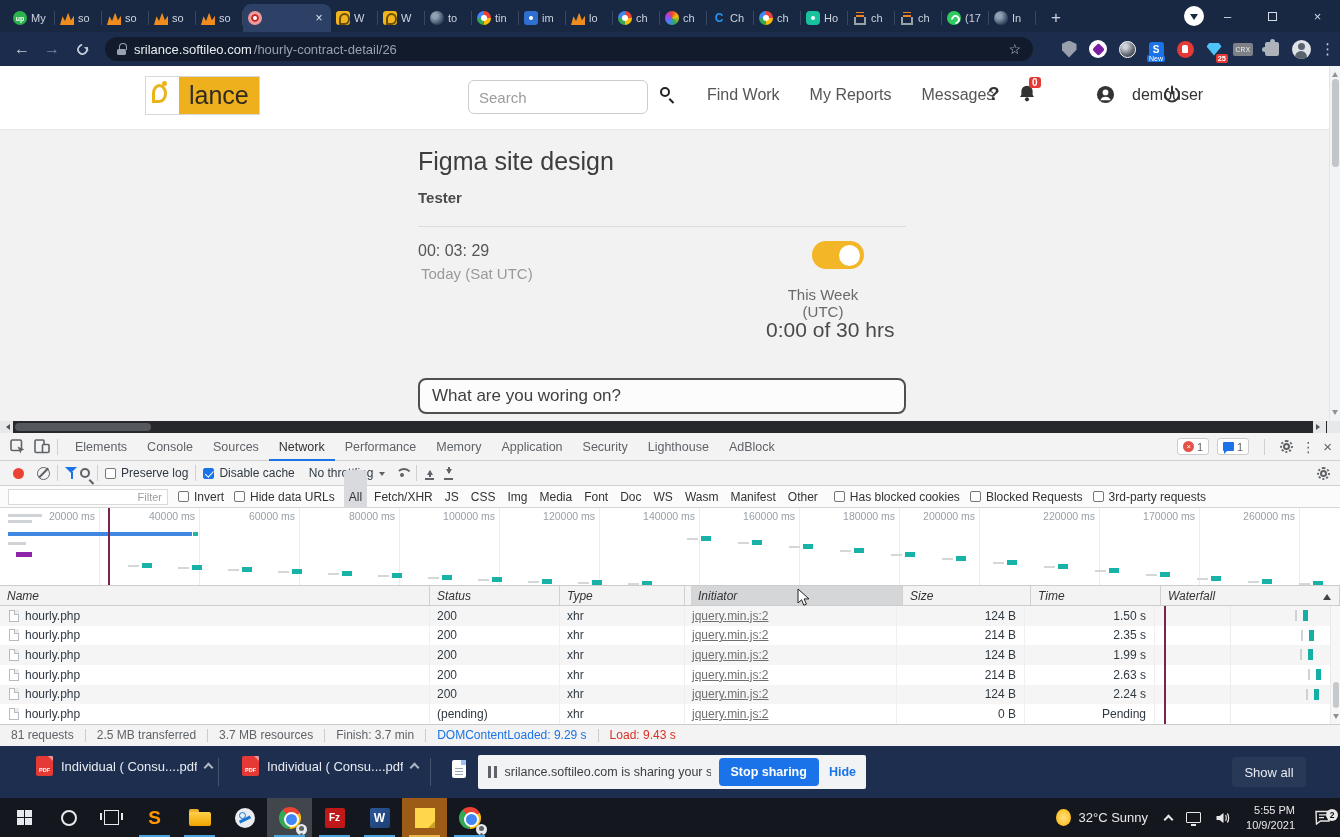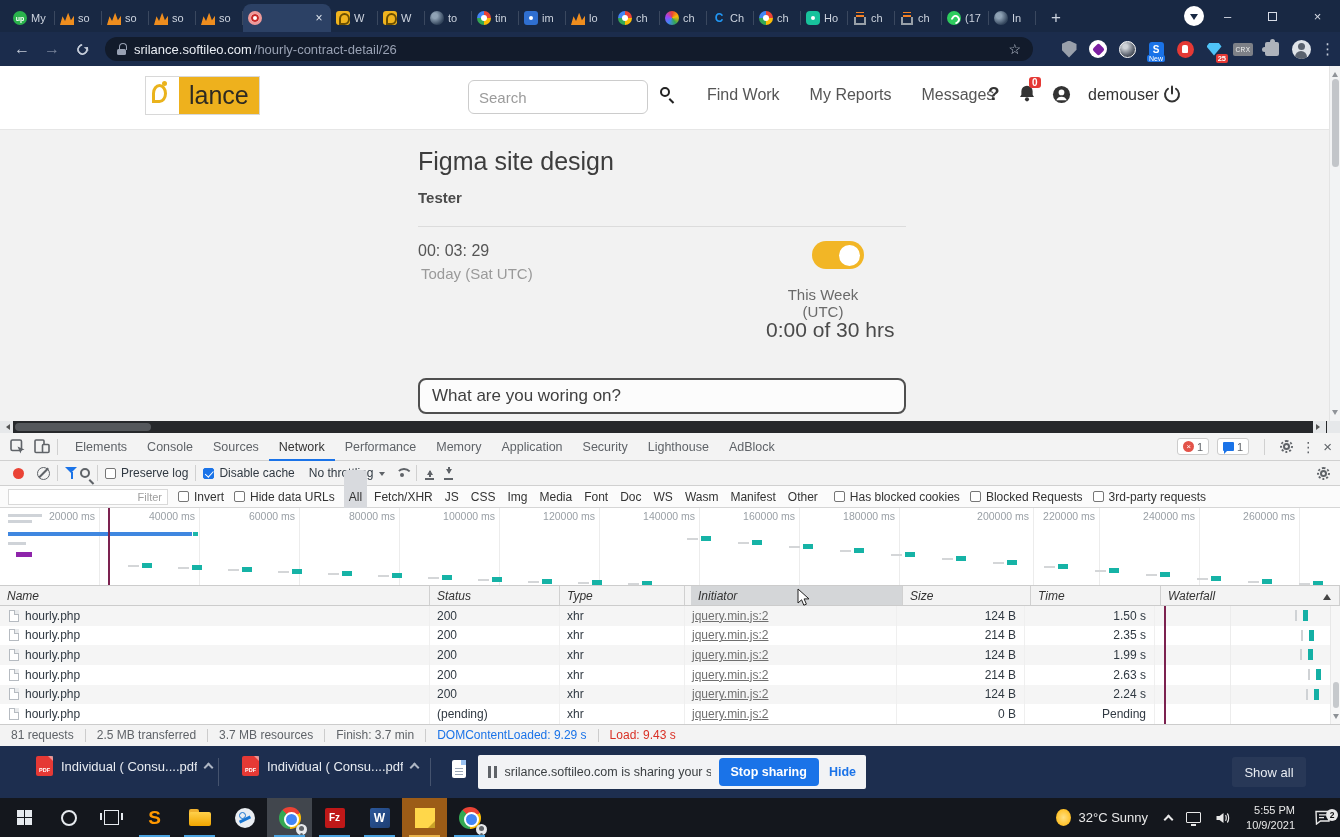--- a/index.html
+++ b/index.html
@@ -88,21 +88,21 @@
   .logo-text-box{background:#eeb11d;display:flex;align-items:center;padding:0 10px;font-size:25px;color:#2e2a22;}
   .site-search{position:absolute;left:468px;top:14px;width:180px;height:34px;border:1px solid #ccc;border-radius:6px;font-size:15px;color:#333;padding:0 10px;background:#fff;font-family:"Liberation Sans",sans-serif;}
   .site-search::placeholder{color:#9b9b9b;}
   .mag{width:10px;height:10px;border:2px solid currentColor;border-radius:50%;position:relative;display:inline-block;}
   .mag::after{content:"";position:absolute;width:6px;height:2px;background:#222;left:8px;top:9px;transform:rotate(45deg);transform-origin:0 0;background:currentColor;}
   .site-mag{position:absolute;left:660px;top:21px;color:#222;}
   .site-nav{position:absolute;left:707px;top:20px;display:flex;gap:30px;font-size:16px;color:#555;}
   .site-help{position:absolute;left:988px;top:17px;font-size:19px;font-weight:bold;color:#333;}
   .site-bell{position:absolute;left:1018px;top:18px;}
   .bell-badge{position:absolute;left:11px;top:-7px;background:#e53935;color:#fff;font-size:10px;font-weight:bold;padding:0 3px;border-radius:3px;}
-  .site-user{position:absolute;left:1052px;top:19px;display:flex;align-items:center;gap:17px;font-size:16px;color:#333;}
+  .site-user{position:absolute;left:1096px;top:19px;display:flex;align-items:center;gap:17px;font-size:16px;color:#333;}
   .site-power{position:absolute;left:1163px;top:19px;}
   .site-content{position:absolute;top:130px;left:0;width:1340px;height:291px;background:#f2f2f2;}
   .proj-title{position:absolute;left:418px;top:17px;font-size:25px;color:#3d3d3d;font-weight:500;}
   .proj-client{position:absolute;left:418px;top:59px;font-size:15px;font-weight:bold;color:#4a4a4a;}
   .proj-divider{position:absolute;left:418px;top:96px;width:488px;height:1px;background:#dcdcdc;}
   .proj-timer{position:absolute;left:418px;top:112px;font-size:16px;color:#555;}
   .proj-today{position:absolute;left:421px;top:135px;font-size:15px;color:#9a9a9a;}
   .toggle{position:absolute;left:812px;top:111px;width:52px;height:28px;border-radius:14px;background:#f2b626;}
   .toggle::after{content:"";position:absolute;right:4px;top:3.5px;width:21px;height:21px;background:#fff;border-radius:50%;}
   .week-caption{position:absolute;left:766px;top:156px;width:114px;text-align:center;font-size:15px;color:#6a6a6a;}
@@ -666,28 +666,28 @@
           </div>
           <div class="ov-tick" style="left: 600px;">
             <span>140000 ms</span>
           </div>
           <div class="ov-tick" style="left: 700px;">
             <span>160000 ms</span>
           </div>
           <div class="ov-tick" style="left: 800px;">
             <span>180000 ms</span>
           </div>
-          <div class="ov-tick" style="left: 934px;">
+          <div class="ov-tick" style="left: 880px;">
             <span>200000 ms</span>
           </div>
           <div class="ov-tick" style="left: 1000px;">
             <span>220000 ms</span>
           </div>
           <div class="ov-tick" style="left: 1100px;">
-            <span>240000 ms</span>
+            <span>170000 ms</span>
           </div>
           <div class="ov-tick" style="left: 1200px;">
             <span>260000 ms</span>
           </div>
         </div>
       <div class="ov-t1"></div>
       <div class="ov-t2"></div>
       <div class="ov-blue"></div>
       <div class="ov-bluecap"></div>
       <div class="ov-t3"></div>

